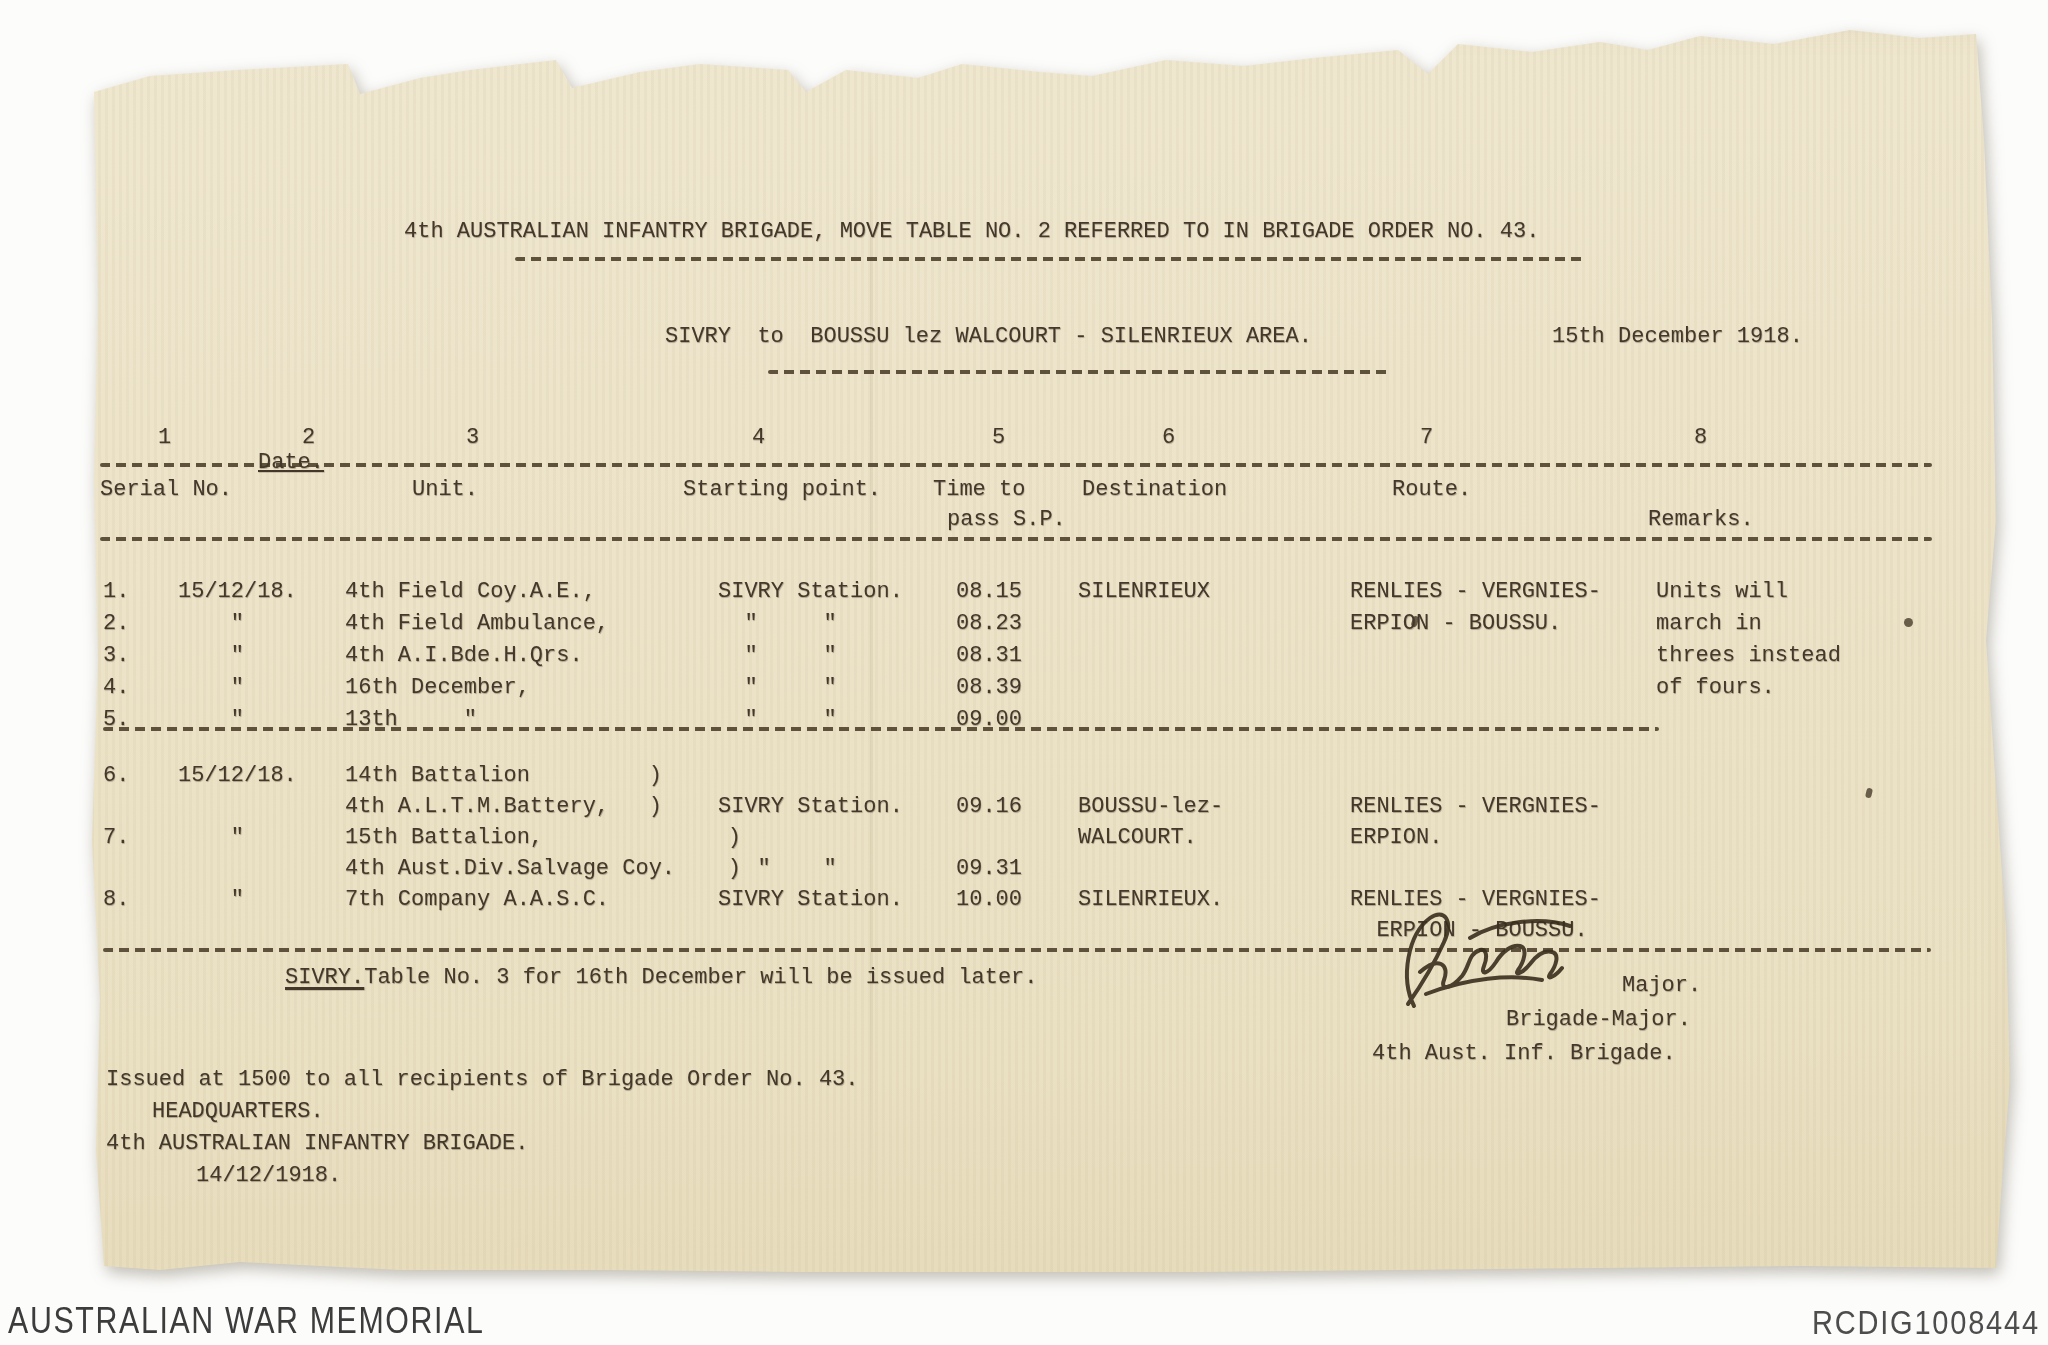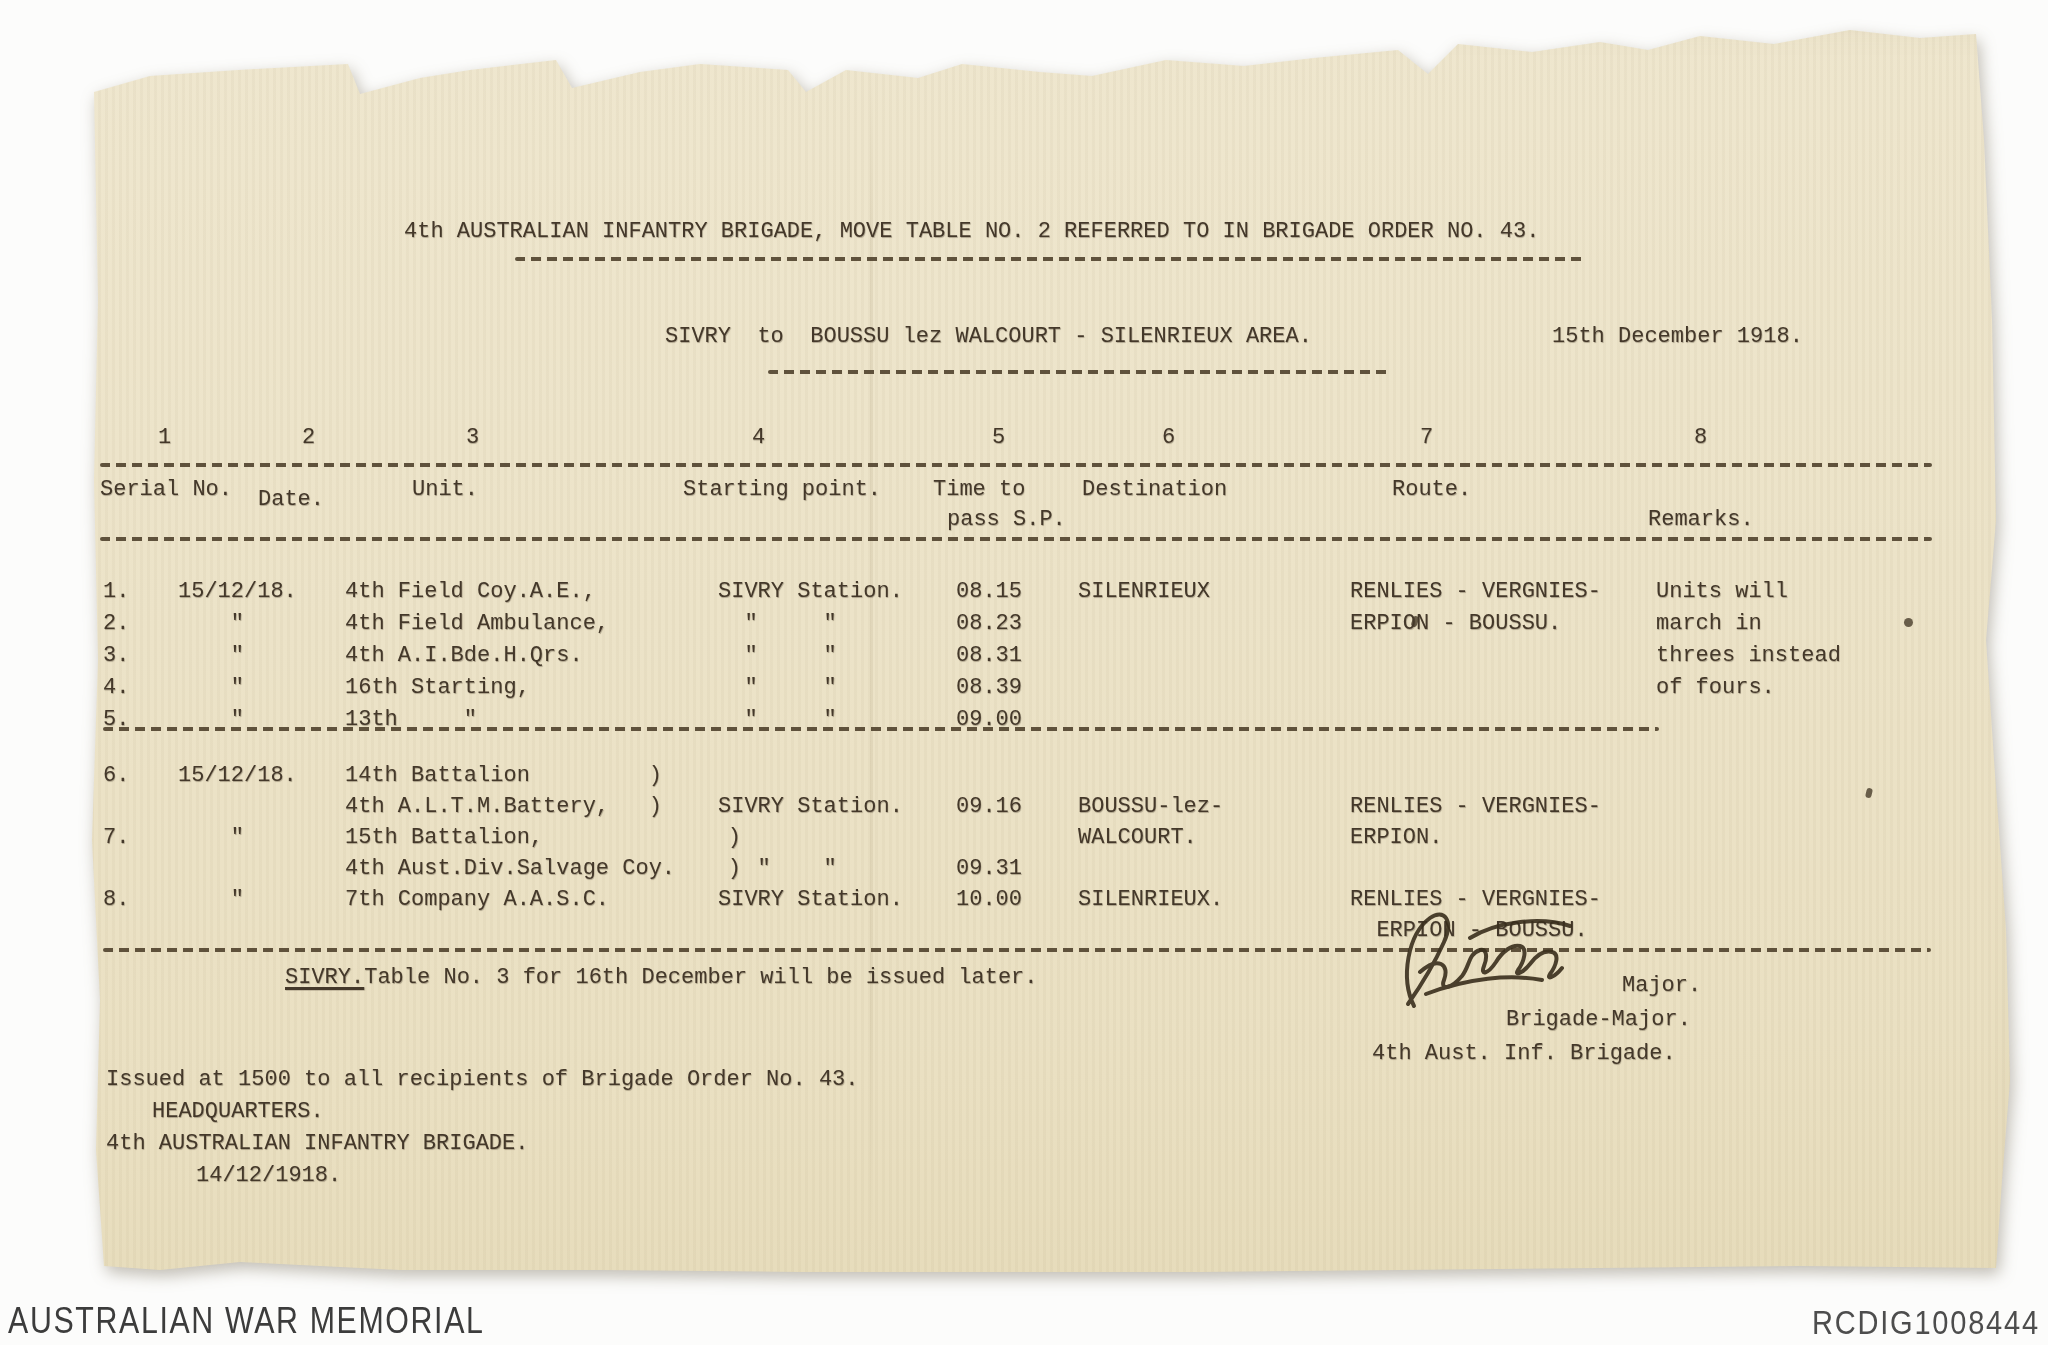--- a/index.html
+++ b/index.html
@@ -73,21 +73,21 @@
     <div id="table-layer">
         <div class="tw" style="left: 158px; top: 424px;">1</div>
         <div class="tw" style="left: 302px; top: 424px;">2</div>
         <div class="tw" style="left: 466px; top: 424px;">3</div>
         <div class="tw" style="left: 752px; top: 424px;">4</div>
         <div class="tw" style="left: 992px; top: 424px;">5</div>
         <div class="tw" style="left: 1162px; top: 424px;">6</div>
         <div class="tw" style="left: 1420px; top: 424px;">7</div>
         <div class="tw" style="left: 1694px; top: 424px;">8</div>
         <div class="tw" style="left: 100px; top: 476px;">Serial No.</div>
-        <div class="tw" style="left: 258px; top: 486px;">Date.</div>
+        <div class="tw" style="left: 258px; top: 449px; text-decoration: underline;">Date.</div>
         <div class="tw" style="left: 412px; top: 476px;">Unit.</div>
         <div class="tw" style="left: 683px; top: 476px;">Starting point.</div>
         <div class="tw" style="left: 933px; top: 476px;">Time to</div>
         <div class="tw" style="left: 947px; top: 506px;">pass S.P.</div>
         <div class="tw" style="left: 1082px; top: 476px;">Destination</div>
         <div class="tw" style="left: 1392px; top: 476px;">Route.</div>
         <div class="tw" style="left: 1648px; top: 476px; margin-top: 30px;">Remarks.</div>
         <div class="tw" style="left: 103px; top: 578px;">1.</div>
         <div class="tw" style="left: 178px; top: 578px;">15/12/18.</div>
         <div class="tw" style="left: 345px; top: 578px;">4th Field Coy.A.E.,</div>
@@ -104,21 +104,21 @@
         <div class="tw" style="left: 1350px; top: 610px;">ERPION - BOUSSU.</div>
         <div class="tw" style="left: 1656px; top: 610px;">march in</div>
         <div class="tw" style="left: 103px; top: 642px;">3.</div>
         <div class="tw" style="left: 178px; top: 642px;">    "</div>
         <div class="tw" style="left: 345px; top: 642px;">4th A.I.Bde.H.Qrs.</div>
         <div class="tw" style="left: 718px; top: 642px;">  "     "</div>
         <div class="tw" style="left: 956px; top: 642px;">08.31</div>
         <div class="tw" style="left: 1656px; top: 642px;">threes instead</div>
         <div class="tw" style="left: 103px; top: 674px;">4.</div>
         <div class="tw" style="left: 178px; top: 674px;">    "</div>
-        <div class="tw" style="left: 345px; top: 674px;">16th Starting,</div>
+        <div class="tw" style="left: 345px; top: 674px;">16th December,</div>
         <div class="tw" style="left: 718px; top: 674px;">  "     "</div>
         <div class="tw" style="left: 956px; top: 674px;">08.39</div>
         <div class="tw" style="left: 1656px; top: 674px;">of fours.</div>
         <div class="tw" style="left: 103px; top: 706px;">5.</div>
         <div class="tw" style="left: 178px; top: 706px;">    "</div>
         <div class="tw" style="left: 345px; top: 706px;">13th     "</div>
         <div class="tw" style="left: 718px; top: 706px;">  "     "</div>
         <div class="tw" style="left: 956px; top: 706px;">09.00</div>
         <div class="tw" style="left: 103px; top: 762px;">6.</div>
         <div class="tw" style="left: 178px; top: 762px;">15/12/18.</div>

